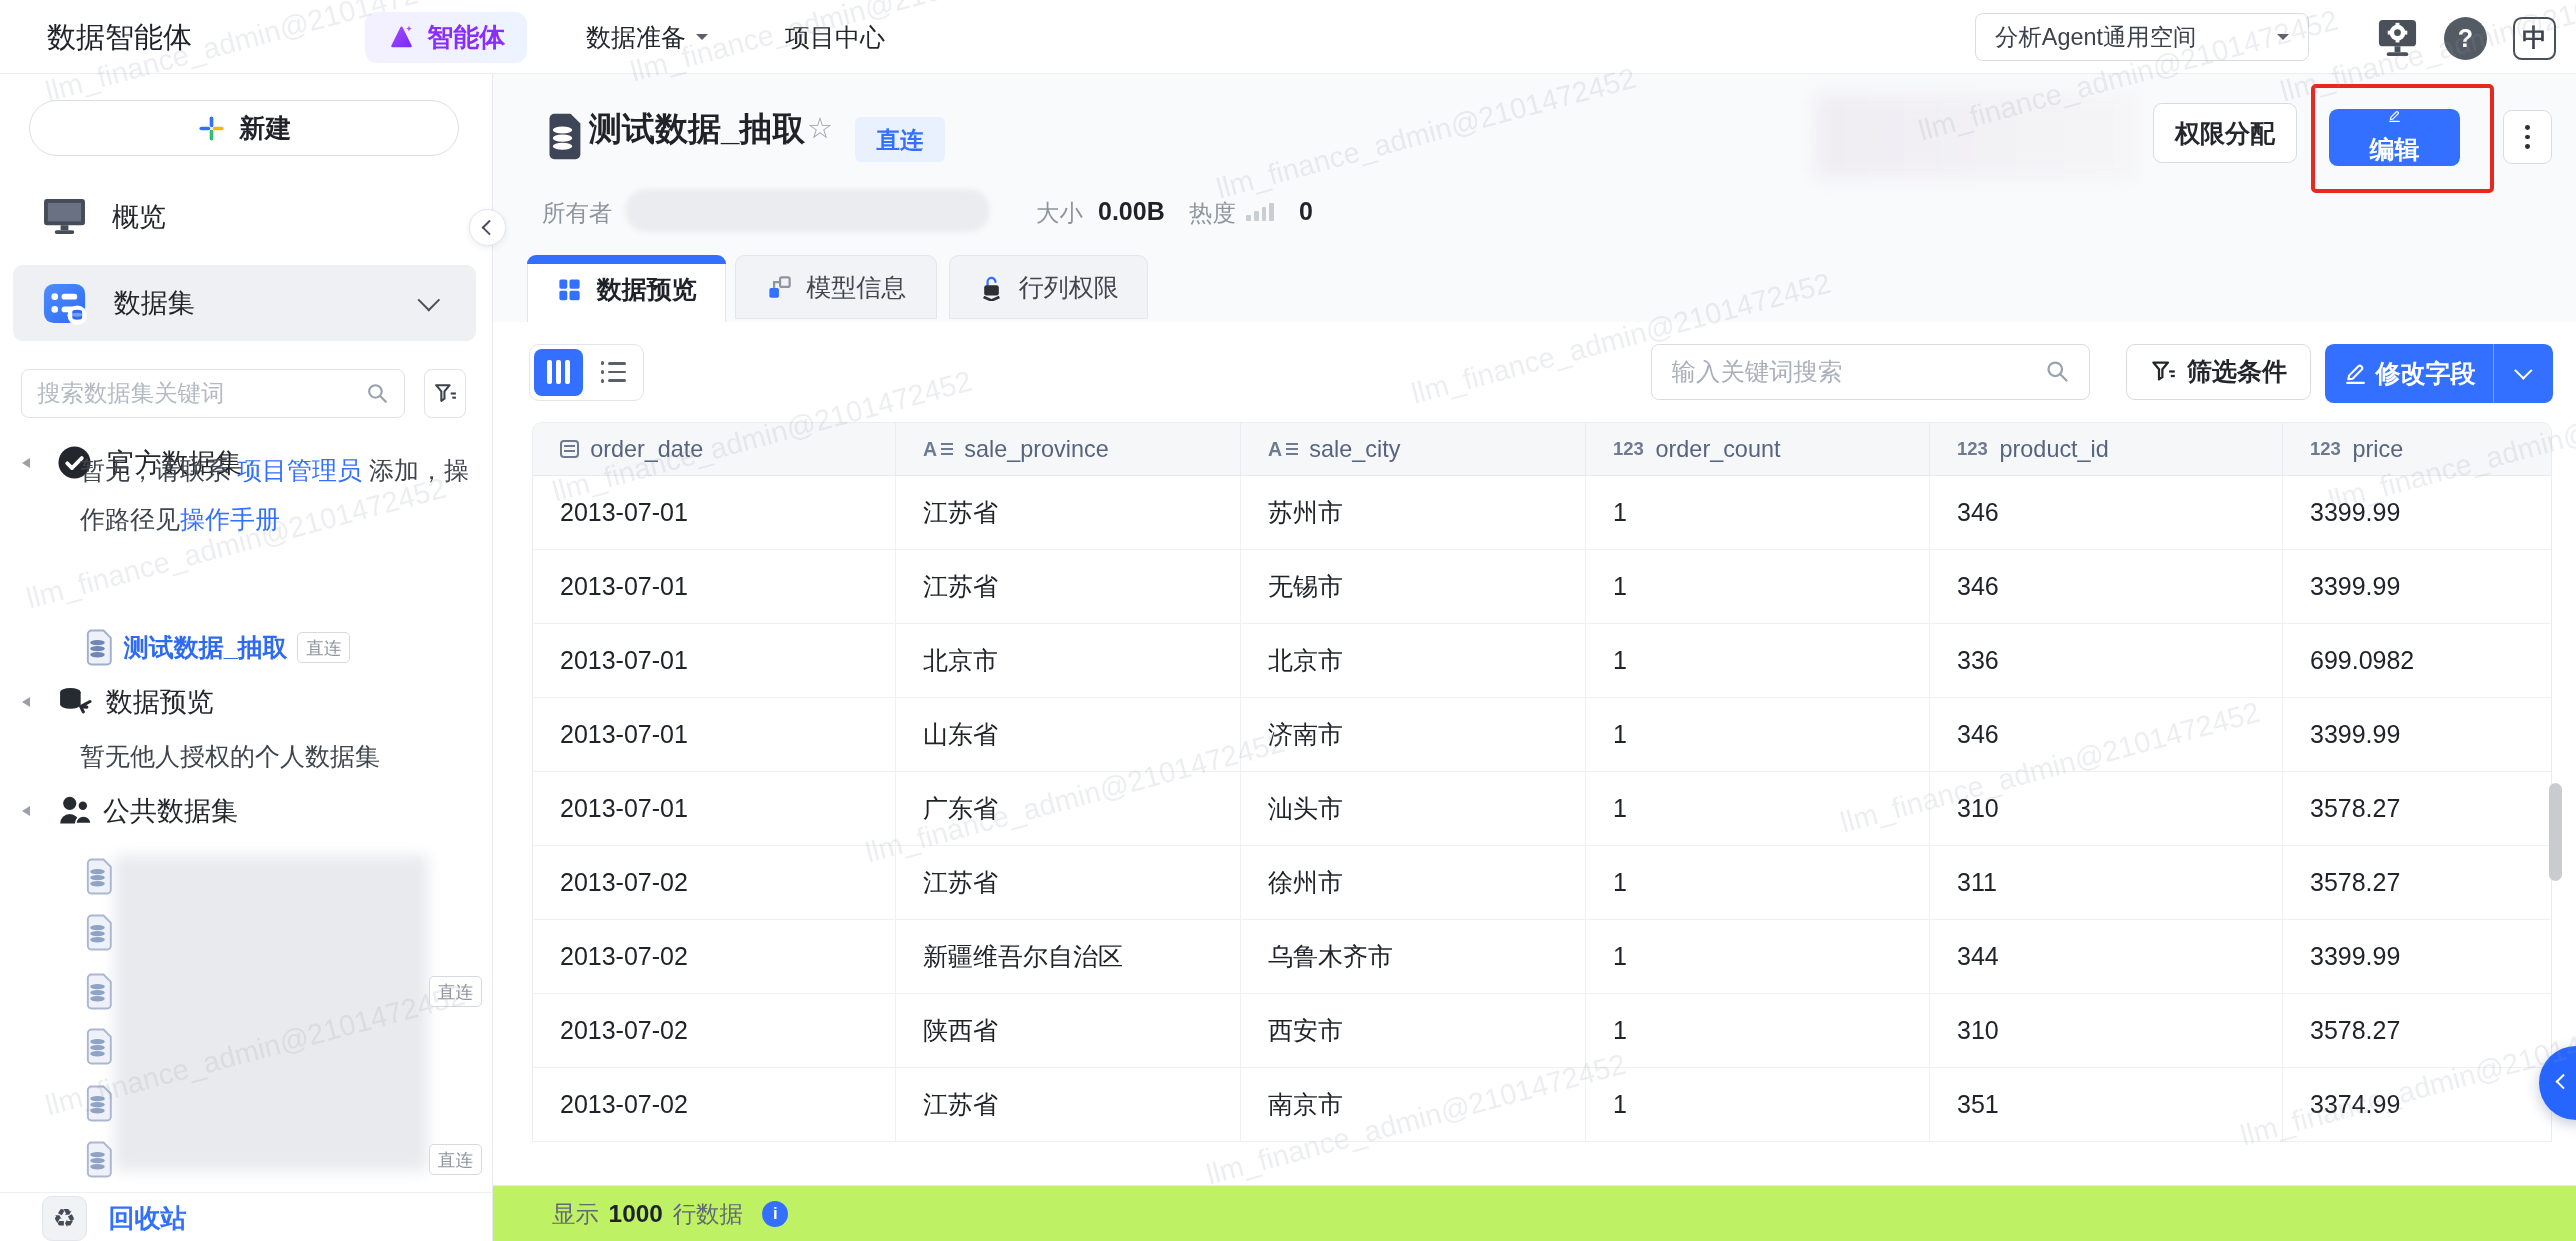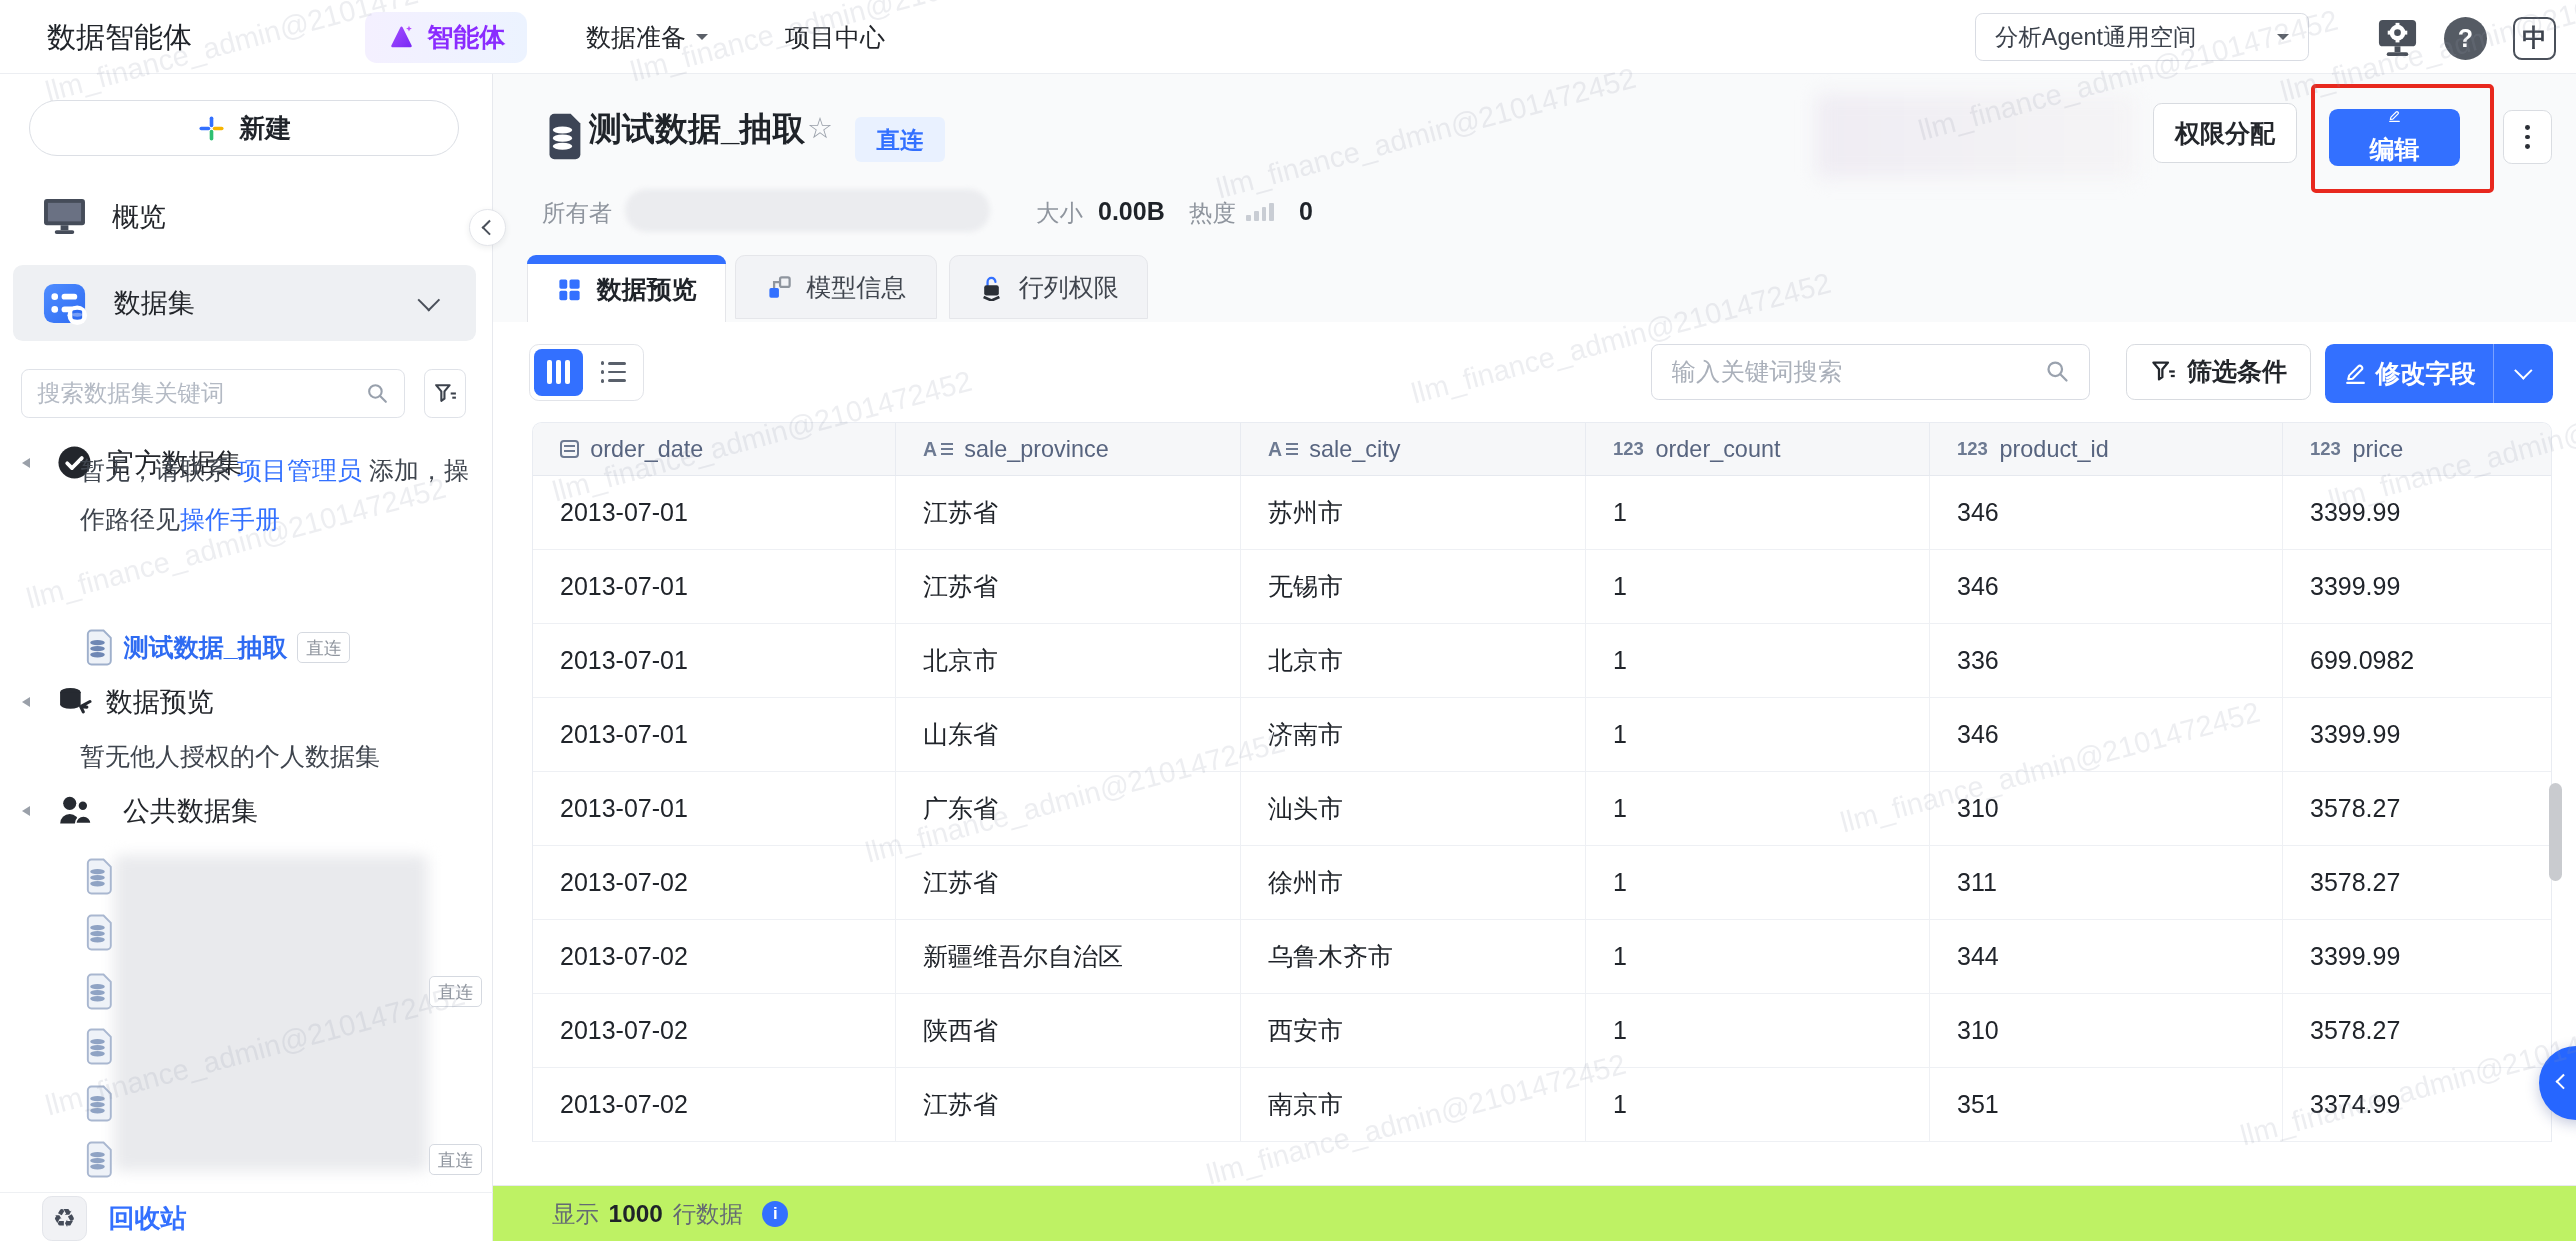--- a/index.html
+++ b/index.html
@@ -287,21 +287,21 @@
     <div class="tree-note" style="top:658px;">暂无他人授权的个人数据集</div>
 
     <div class="side-row" style="top:714px;height:45px;">
       <span class="tree-arrow"></span>
       <svg style="margin-left:57px;" width="35" height="31" viewBox="0 0 28 26">
         <circle cx="10" cy="7" r="5.5" fill="#262a31"></circle>
         <path d="M2 24 a8 8 0 0 1 16 0 z" fill="#262a31"></path>
         <circle cx="21" cy="9" r="4.2" fill="#262a31" stroke="#fff" stroke-width="1.4"></circle>
         <path d="M15 24 a6.5 6.5 0 0 1 13 0 z" fill="#262a31" stroke="#fff" stroke-width="1.4"></path>
       </svg>
-      <span class="side-label" style="margin-left:31px;">公共数据集</span>
+      <span class="side-label" style="margin-left:11px;">公共数据集</span>
     </div>
 
     <div class="blur-block" style="left:114px;top:781px;width:314px;height:316px;"></div>
     <div id="public-items">
         <div class="side-row" style="top: 781px; height: 43px;">
           <span style="margin-left:83px;display:flex;">
             <svg width="29" height="39" viewBox="0 0 24 28">
               <path d="M4 3 a3 3 0 0 1 3 -3 h10 l6 6 v19 a3 3 0 0 1 -3 3 h-13 a3 3 0 0 1 -3 -3 z" fill="#eef2f8" stroke="#a9b7d0" stroke-width="1.6"></path>
               <ellipse cx="12" cy="10" rx="6" ry="2.2" fill="#8fa3c4"></ellipse>
               <ellipse cx="12" cy="15" rx="6" ry="2.2" fill="#8fa3c4"></ellipse>

